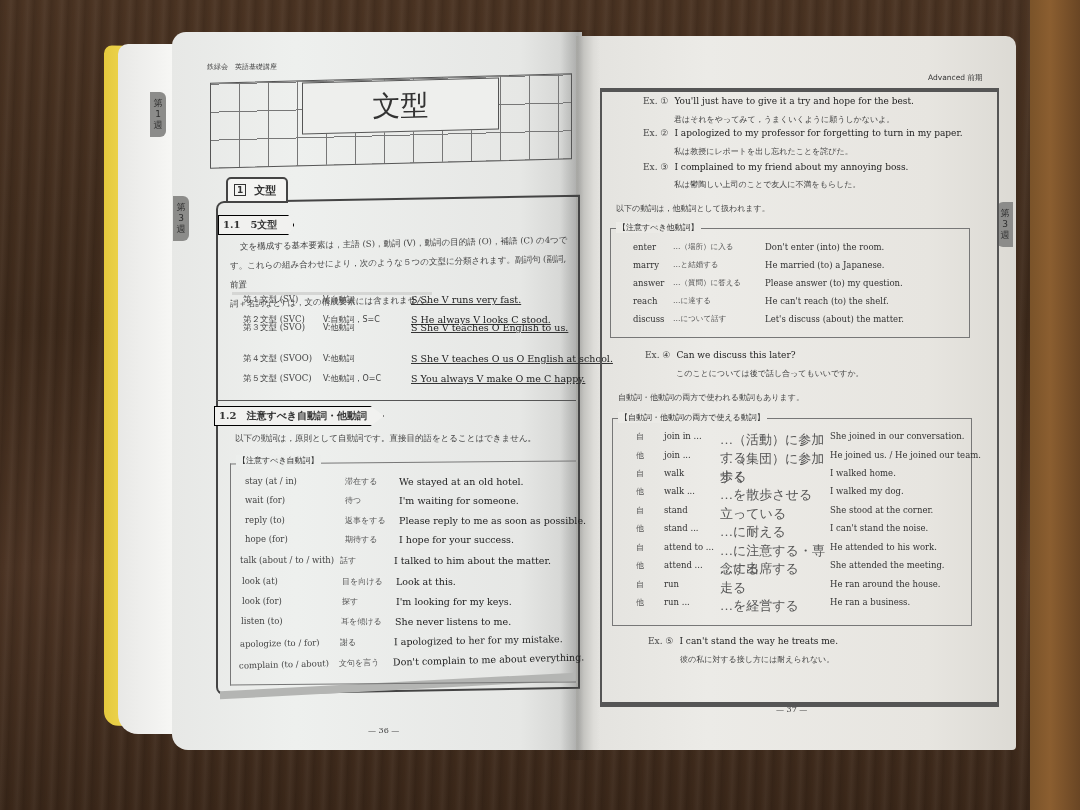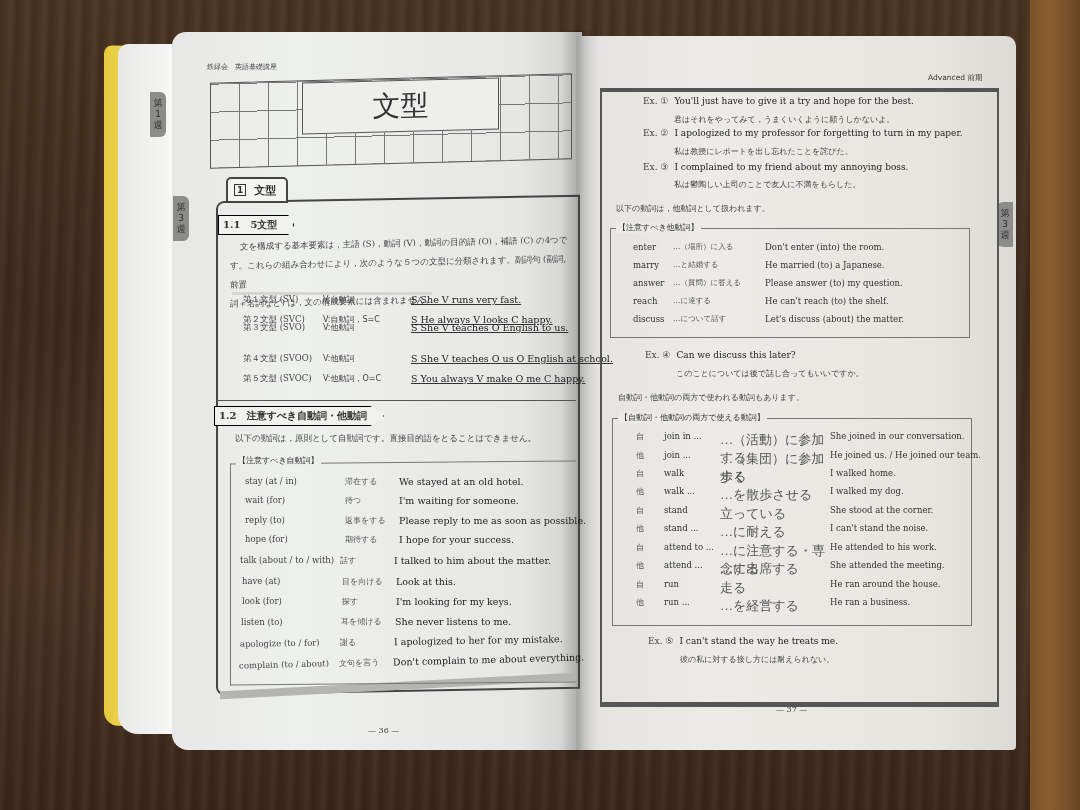--- a/index.html
+++ b/index.html
@@ -160,21 +160,21 @@
 <div class="abs" style="left:232px;top:292px;width:200px;height:3px;background:#d5d6d4;"></div>
 
 <div class="pattern-row" style="left:243px;top:294px;">
   <span class="c1">第１文型 (SV)</span>
   <span class="c2">V:自動詞</span>
   <span class="c3">S She V runs very fast.</span>
 </div>
 <div class="pattern-row" style="left:243px;top:314px;">
   <span class="c1">第２文型 (SVC)</span>
   <span class="c2">V:自動詞，S=C</span>
-  <span class="c3">S He always V looks C happy.</span>
+  <span class="c3">S He always V looks C stood.</span>
 </div>
 <div class="pattern-row" style="left:243px;top:322px;">
   <span class="c1">第３文型 (SVO)</span>
   <span class="c2">V:他動詞</span>
   <span class="c3">S She V teaches O English to us.</span>
 </div>
 <div class="pattern-row" style="left:243px;top:353px;">
   <span class="c1">第４文型 (SVOO)</span>
   <span class="c2">V:他動詞</span>
   <span class="c3">S She V teaches O us O English at school.</span>
@@ -211,30 +211,30 @@
   <span class="v">hope (for)</span>
     <span class="j">期待する</span>
     <span class="e">I hope for your success.</span>
 </div>
 <div class="verb-row" style="left:240px;top:555px;">
   <span class="v">talk (about / to / with)</span>
     <span class="j">話す</span>
     <span class="e">I talked to him about the matter.</span>
 </div>
 <div class="verb-row" style="left:242px;top:576px;">
-  <span class="v">have (at)</span>
+  <span class="v">look (at)</span>
     <span class="j">目を向ける</span>
     <span class="e">Look at this.</span>
 </div>
 <div class="verb-row" style="left:242px;top:596px;">
   <span class="v">look (for)</span>
     <span class="j">探す</span>
     <span class="e">I'm looking for my keys.</span>
 </div>
-<div class="verb-row" style="left:241px;top:616px;align-items:center;">
+<div class="verb-row" style="left:241px;top:616px;">
   <span class="v">listen (to)</span>
     <span class="j">耳を傾ける</span>
     <span class="e">She never listens to me.</span>
 </div>
 <div class="verb-row" style="left:240px;top:636px;transform:rotate(-1deg);">
   <span class="v">apologize (to / for)</span>
     <span class="j">謝る</span>
     <span class="e">I apologized to her for my mistake.</span>
 </div>
 <div class="verb-row" style="left:239px;top:656px;transform:rotate(-1.5deg);">

